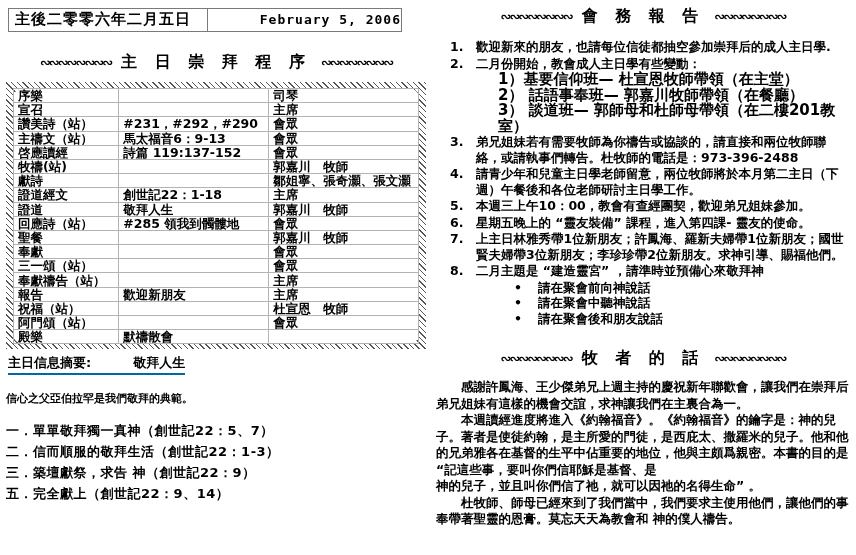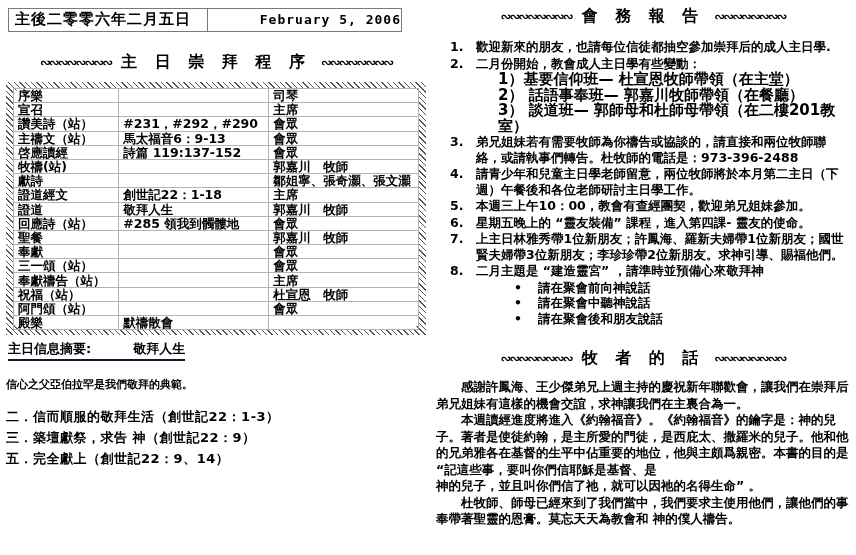--- a/index.html
+++ b/index.html
@@ -30,21 +30,21 @@
   }
   table.program{width:100%;border-collapse:collapse;background:#fff;table-layout:fixed;border-radius:10px;}
   table.program td{
     border:1px solid #b3b3b3;font-size:12.5px;height:13.2px;line-height:13px;
     padding:0 0 0 4px;white-space:nowrap;overflow:hidden;font-weight:bold;
   }
   table.program col.c1{width:26%;}
   table.program col.c2{width:37%;}
   table.program col.c3{width:37%;}
 
-  .summary{margin-top:5px;margin-left:2px;display:inline-block;border-bottom:2px solid #0f172a;font-size:13px;padding-bottom:1px;}
+  .summary{margin-top:5px;margin-left:2px;display:inline-block;border-bottom:2px solid #0369a1;font-size:13px;padding-bottom:1px;}
   .summary .gap{display:inline-block;width:42px;}
   .intro{margin-top:16px;font-size:11px;}
   .points{margin-top:16px;}
   .points div{font-size:13px;margin:3px 0;letter-spacing:0.5px;}
 
   
   .ann{margin-top:12px;}
   .ann .item{display:flex;font-size:12.5px;line-height:15.5px;margin:0 0 1px 14px;}
   .ann .num{flex:0 0 26px;}
   .ann .txt{flex:1;}
@@ -145,20 +145,25 @@
             <td>三一頌（站）</td>
             <td></td>
             <td>會眾</td>
           </tr>
         <tr>
             <td>奉獻禱告（站）</td>
             <td></td>
             <td>主席</td>
           </tr>
         <tr>
+            <td>報告</td>
+            <td>歡迎新朋友</td>
+            <td>主席</td>
+          </tr>
+        <tr>
             <td>祝福（站）</td>
             <td></td>
             <td>杜宣恩　牧師</td>
           </tr>
         <tr>
             <td>阿門頌（站）</td>
             <td></td>
             <td>會眾</td>
           </tr>
         <tr>
@@ -170,20 +175,21 @@
     </table>
   </div>
 
   <div class="summary">
     <span>主日信息摘要:</span><span class="gap"></span><span>敬拜人生</span>
   </div>
 
   <div class="intro">信心之父亞伯拉罕是我們敬拜的典範。</div>
 
   <div class="points">
+    <div>一．單單敬拜獨一真神（創世記22：5、7）</div>
     <div>二．信而順服的敬拜生活（創世記22：1-3）</div>
     <div>三．築壇獻祭，求告 神（創世記22：9）</div>
     <div>五．完全獻上（創世記22：9、14）</div>
   </div>
 
   
 
 </div>
 
 <div class="col-right">

